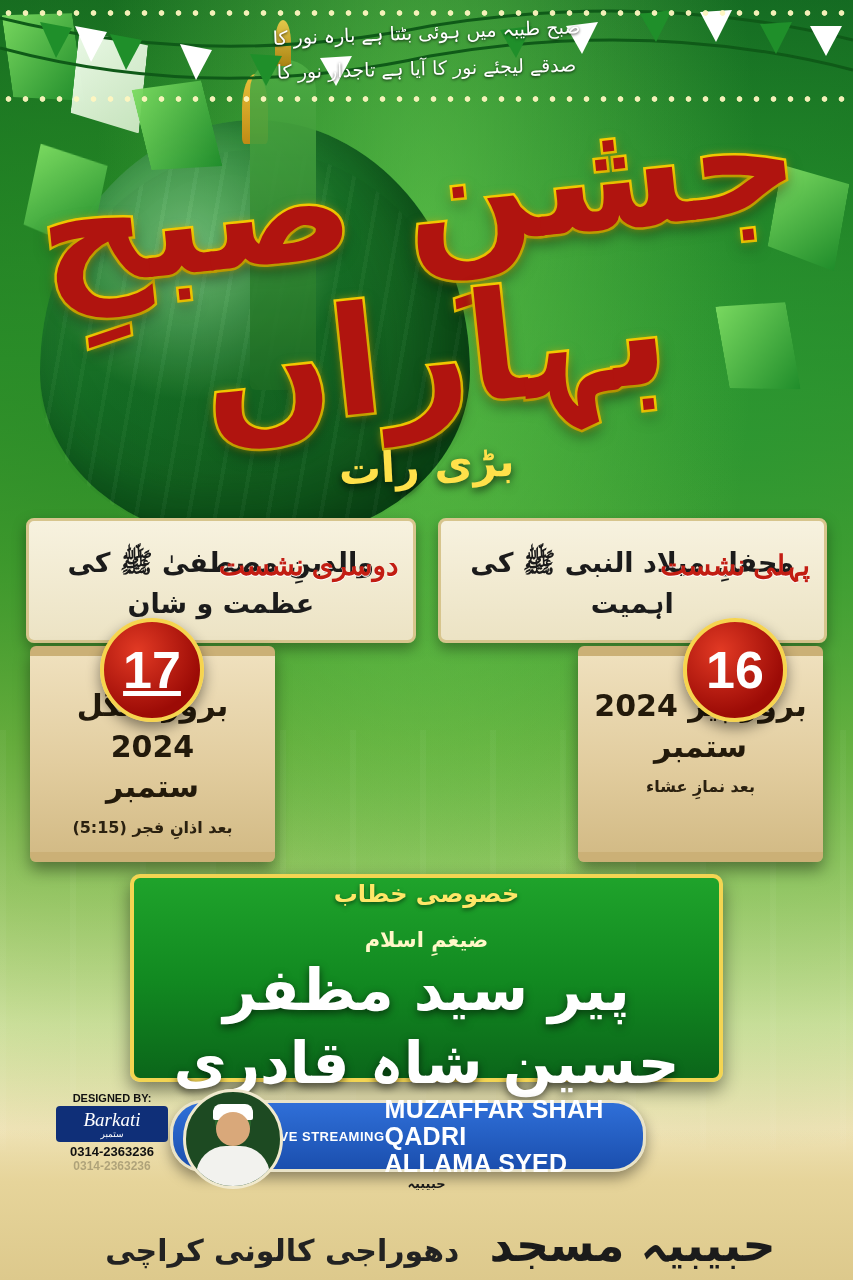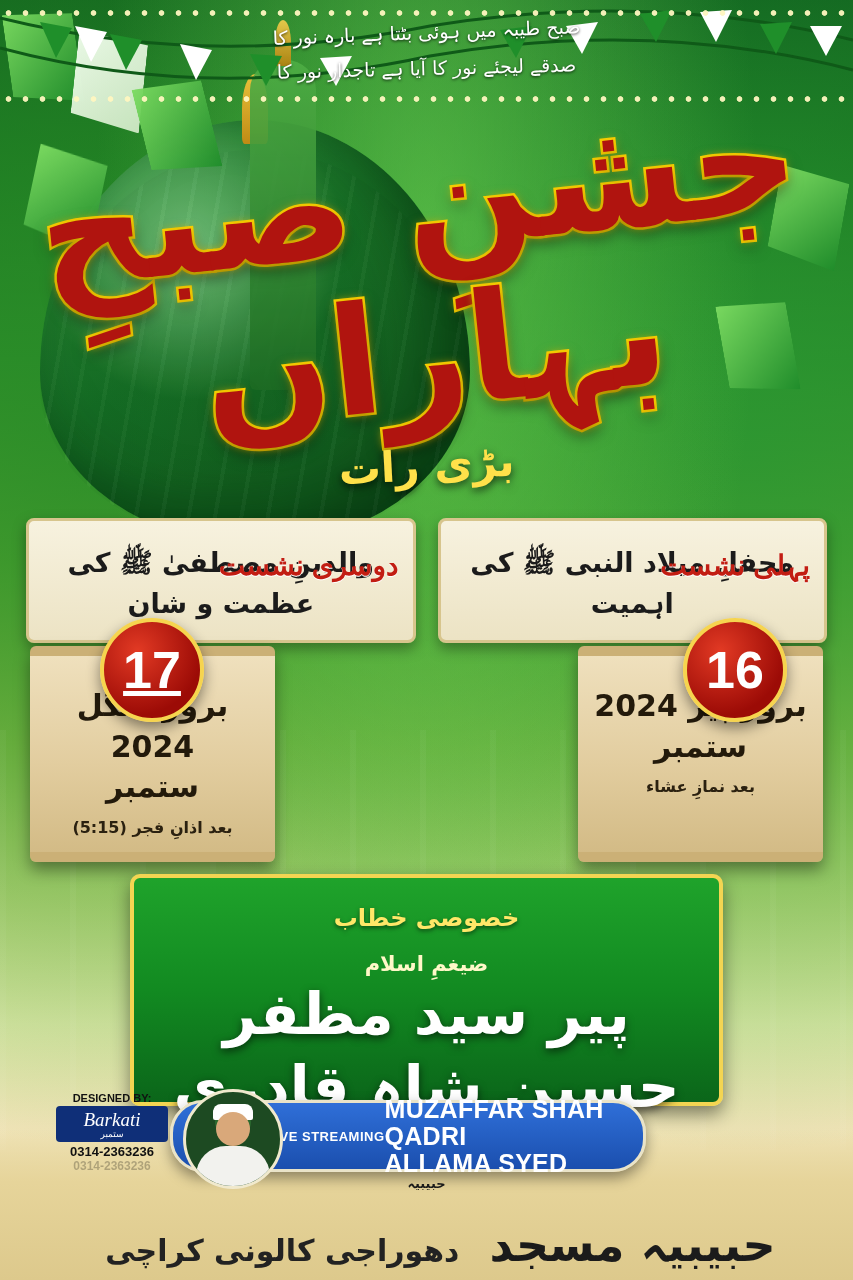--- a/index.html
+++ b/index.html
@@ -273,21 +273,21 @@
     position: absolute;
     left: 130px; right: 130px;
     top: 874px;
     height: 198px;
     border-radius: 10px;
     background: linear-gradient(180deg,#1fa32b 0%, #128a21 50%, #0b661a 100%);
     border: 4px solid #f3d552;
     box-shadow: 0 8px 18px rgba(0,0,0,.45);
     text-align: center;
     z-index: 7;
-    padding-top: 26px;
+    padding-top: 2px;
   }
   .speaker-kicker {
     direction: rtl;
     font-family: "DejaVu Sans", sans-serif;
     font-size: 24px;
     font-weight: bold;
     color: #ffe768;
     text-shadow: 0 2px 4px rgba(0,0,0,.5);
   }
   .speaker-title {

